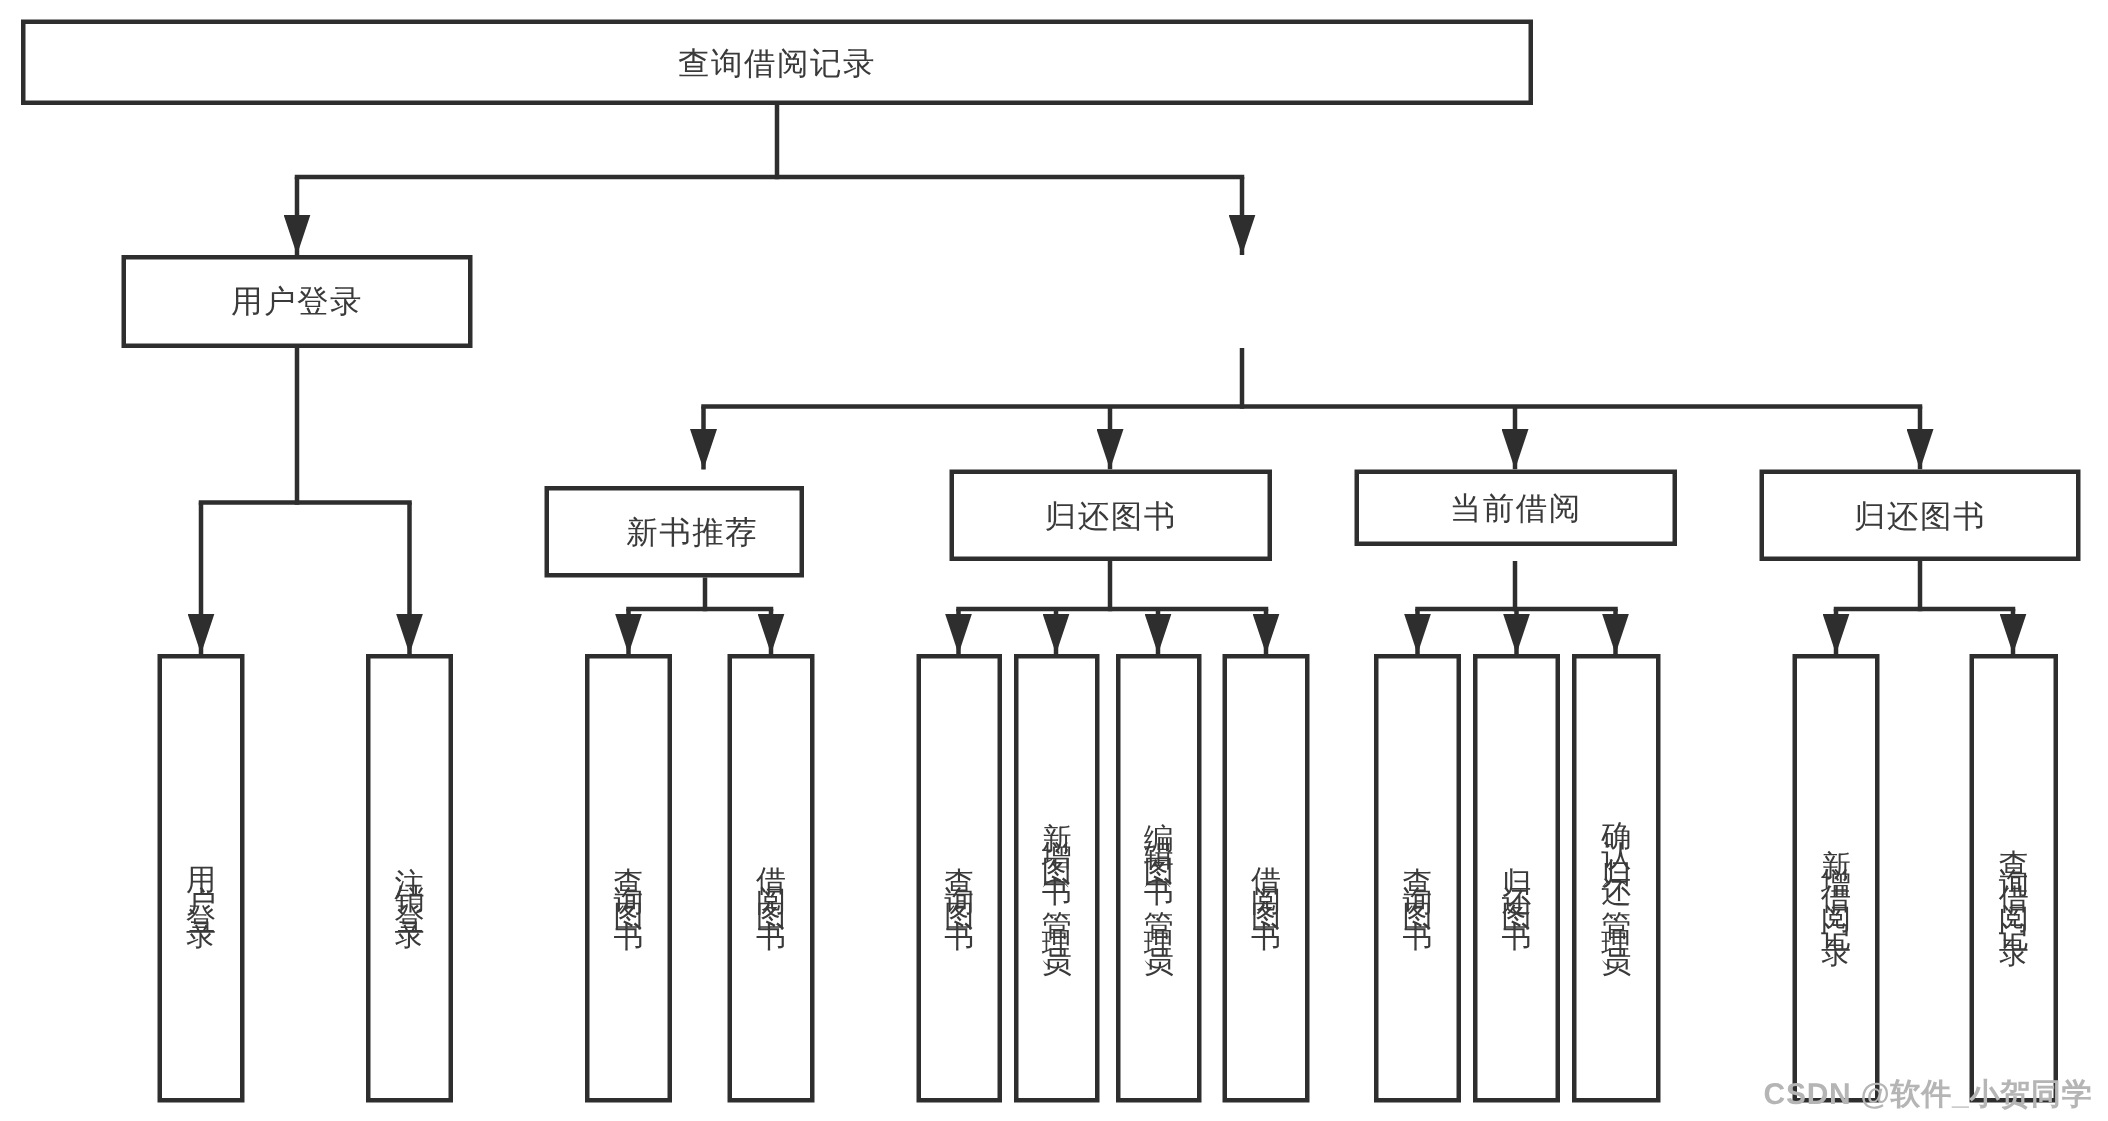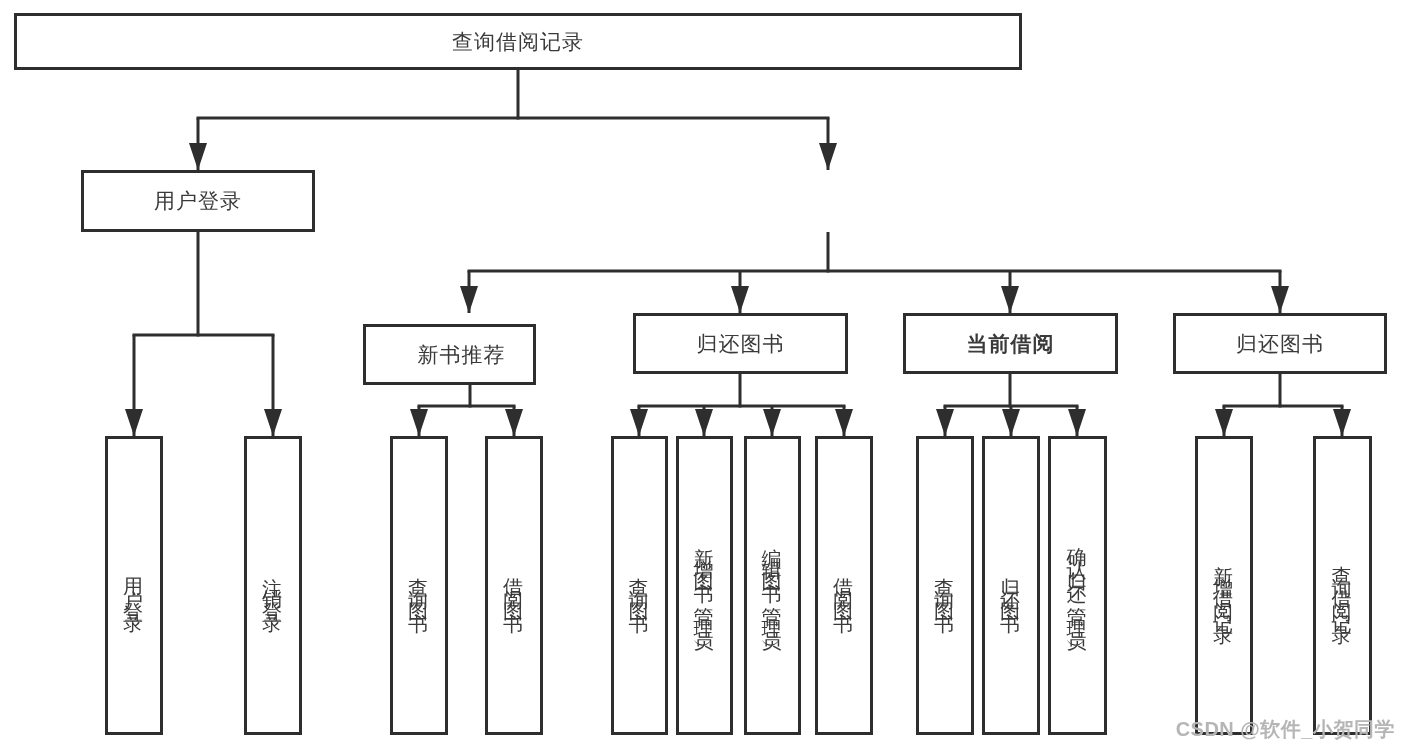--- a/index.html
+++ b/index.html
@@ -114,21 +114,21 @@
     <line x1="1224" y1="406" x2="1224" y2="436" marker-end="url(#arrow)"></line>
     <line x1="1342" y1="406" x2="1342" y2="436" marker-end="url(#arrow)"></line>
   </svg>
 
   <div class="node" style="left:14px; top:13px; width:1008px; height:57px;">查询借阅记录</div>
 
   <div class="node" style="left:81px; top:170px; width:234px; height:62px;">用户登录</div>
 
   <div class="node" style="left:363px; top:324px; width:173px; height:61px;padding-left:24px;">新书推荐</div>
   <div class="node" style="left:633px; top:313px; width:215px; height:61px;">归还图书</div>
-  <div class="node" style="left:903px; top:313px; width:215px; height:61px;font-weight:bold;">当前借阅</div>
+  <div class="node" style="left:903px; top:313px; width:215px; height:51px;">当前借阅</div>
   <div class="node" style="left:1173px; top:313px; width:214px; height:61px;">归还图书</div>
 
   <div class="node leaf" style="left:105px; top:436px; width:58px; height:299px;">用户登录</div>
   <div class="node leaf" style="left:244px; top:436px; width:58px; height:299px;">注销登录</div>
 
   <div class="node leaf" style="left:390px; top:436px; width:58px; height:299px;">查询图书</div>
   <div class="node leaf" style="left:485px; top:436px; width:58px; height:299px;">借阅图书</div>
 
   <div class="node leaf" style="left:611px; top:436px; width:57px; height:299px;">查询图书</div>
   <div class="node leaf" style="left:676px; top:436px; width:57px; height:299px;">新增图书（管理员）</div>

